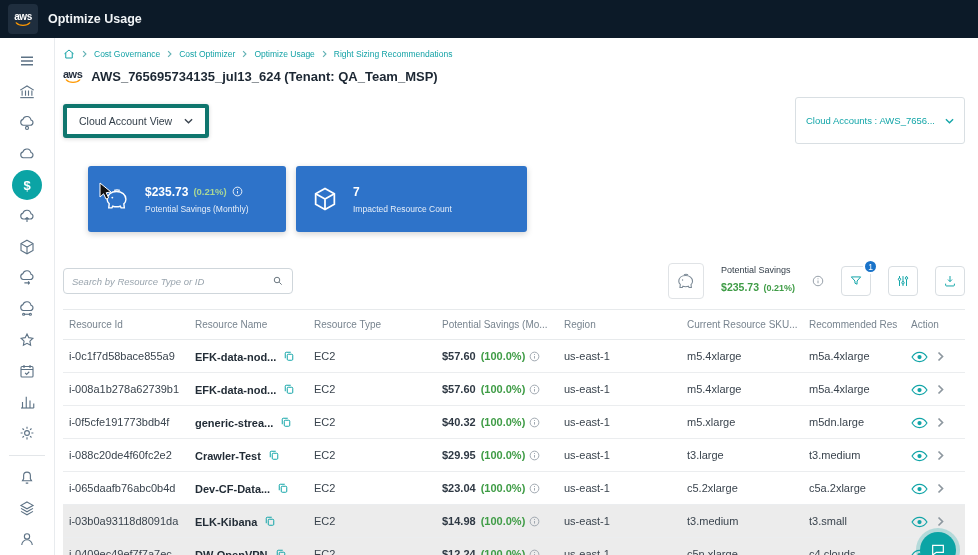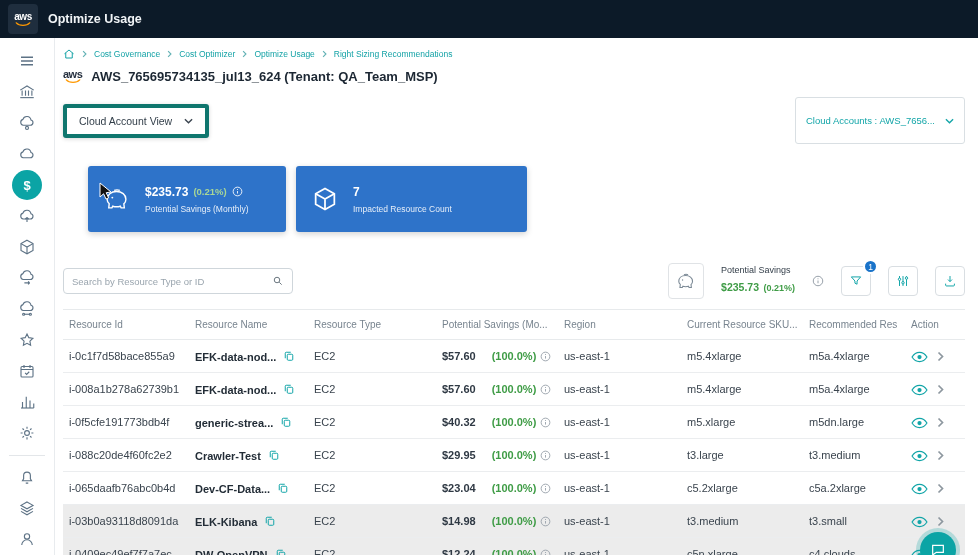--- a/index.html
+++ b/index.html
@@ -51,42 +51,42 @@
   .scard.c2 { width:231px; }
   .scard .cicon svg { width:30px; height:28px; display:block; }
   .scard .txt { margin-left:13px; }
   .value-line { font-size:12px; font-weight:bold; display:flex; gap:5px; align-items:center; }
   .value-line .pct { color:#a8d795; font-size:9.5px; font-weight:bold; }
   .value-line .inf { display:flex; opacity:.95; }
   .scard .lab { font-size:8.5px; color:rgba(255,255,255,.88); margin-top:5px; }
 
   .toolbar-row { margin-top:31px; display:flex; align-items:center; }
   .search { width:230px; height:26px; border:1px solid #cfd6db; border-radius:4px; display:flex; align-items:center; padding:0 8px; }
-  .search input { border:0; outline:0; flex:1; font-size:9.5px; color:#333; background:transparent; font-family:"Liberation Sans",sans-serif; }
+  .search input { border:0; outline:0; flex:1; font-size:9.5px; color:#333; background:transparent; font-family:"Liberation Sans",sans-serif;font-style:italic; }
   .search input::placeholder { color:#9aa5ae; }
   .search .sicon { color:#6b7780; display:flex; }
   .right-cluster { margin-left:auto; display:flex; align-items:center; gap:17px; }
   .piggy-box { width:36px; height:36px; border:1px solid #e0e3e6; border-radius:4px; display:flex; align-items:center; justify-content:center; color:#7c8a96; }
   .savings-txt { line-height:1.3; }
   .s-label { font-size:9px; color:#333e49; }
   .s-val { font-size:10.5px; font-weight:bold; color:#3f9c46; }
   .s-pct { font-size:9px; font-weight:bold; color:#3f9c46; }
   .info-gray { color:#98a1aa; display:flex; }
   .tool-btn { width:30px; height:30px; border:1px solid #d9dee2; border-radius:4px; display:flex; align-items:center; justify-content:center; color:#12a5a8; position:relative; background:#fff; cursor:pointer; }
   .badge { position:absolute; top:-8px; right:-8px; min-width:15px; height:15px; background:#1a73c9; color:#fff; border-radius:50%; font-size:8.5px; display:flex; align-items:center; justify-content:center; border:2px solid #fff; }
 
   
   table.res { margin-top:10px; width:100%; border-collapse:collapse; table-layout:fixed; }
   table.res th { font-size:10px; color:#78848f; font-weight:normal; text-align:left; padding:9px 4px; border-top:1px solid #e7eaec; border-bottom:1px solid #e7eaec; white-space:nowrap; overflow:hidden; }
   table.res td { font-size:11px; color:#3a444e; padding:0 4px; height:33px; border-bottom:1px solid #ebedef; white-space:nowrap; overflow:hidden; vertical-align:middle; }
   table.res th:first-child, table.res td:first-child { padding-left:6px; }
   td .name { font-weight:bold; color:#232d37; }
   td .copy { color:#12a5a8; margin-left:7px; display:inline-flex; vertical-align:-1px; cursor:pointer; }
   td .amt { font-weight:bold; color:#2f3944; }
-  td .pctg { color:#3f9c46; font-weight:bold; margin-left:16px; }
+  td .pctg { color:#3f9c46; font-weight:bold; margin-left:5px; }
   td .inf { color:#98a1aa; display:inline-flex; margin-left:4px; vertical-align:-2px; }
   td .eye { color:#12a5a8; display:inline-flex; vertical-align:middle; cursor:pointer; }
   td .chev { color:#8d979f; display:inline-flex; margin-left:9px; vertical-align:middle; cursor:pointer; }
   tr.dim { background:#ececec; }
 
   
   .cursor { position:absolute; left:99px; top:182px; z-index:9; pointer-events:none; }
   .fab { position:absolute; right:22px; bottom:-13px; width:36px; height:36px; border-radius:50%; background:#0ba4a5; box-shadow:0 0 0 4px rgba(11,164,165,.25); display:flex; align-items:center; justify-content:center; color:#fff; z-index:8; cursor:pointer; }
 </style>
 </head>

